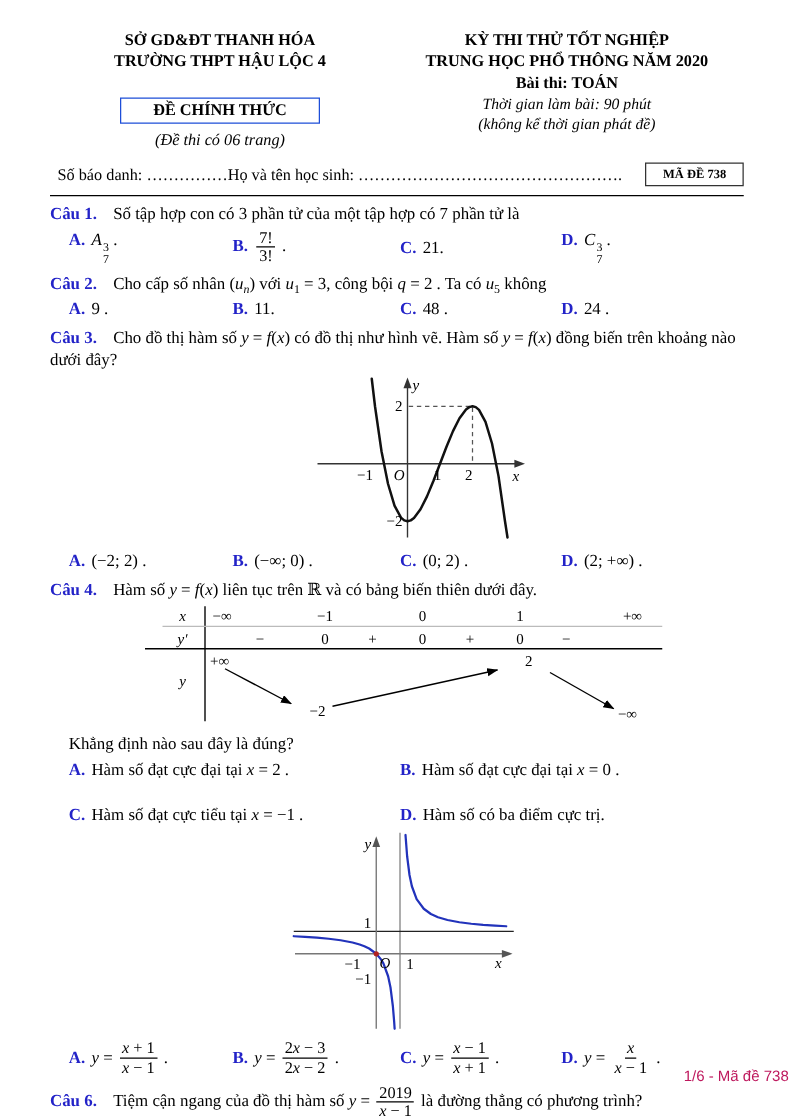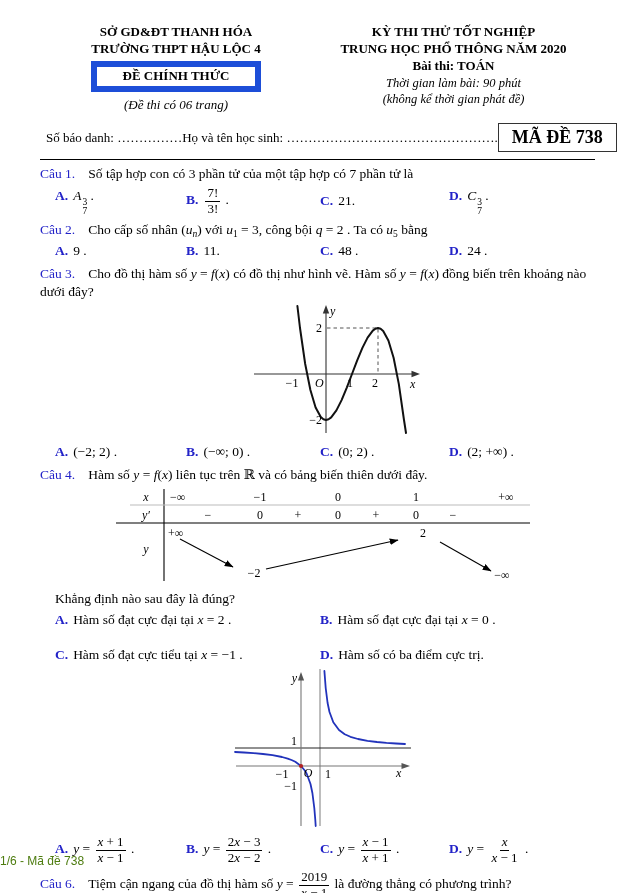--- a/index.html
+++ b/index.html
@@ -5,29 +5,29 @@
   :root{ --accent:#2323c8; --curve:#2233bb; --dot:#b22222; --asym:#999999; }
   *{margin:0;padding:0;box-sizing:border-box;}
   html,body{background:#fff;}
   body{width:631px;height:893px;overflow:hidden;font-family:"Liberation Serif","DejaVu Serif",serif;font-size:13.5px;color:#000;line-height:1.32;}
   .page{position:relative;width:631px;height:893px;padding:24px 36px 0 40px;}
   .bold{font-weight:700;}
   .it{font-style:italic;}
   .header{display:flex;}
   .h-left{width:272px;text-align:center;line-height:1.3;font-size:13px;}
   .h-right{flex:1;text-align:center;line-height:1.3;font-size:13px;}
-  .official-box{display:inline-block;border:6px solid #1d4ed8;padding:1px 26px;margin-top:3px;font-weight:700;}
+  .official-box{display:inline-block;border:1px solid #1d4ed8;padding:1px 26px;margin-top:20px;font-weight:700;}
   .note{font-style:italic;margin-top:5px;font-size:13px;}
   .h-right .ital{font-style:italic;font-size:12.5px;}
   .name-row{display:flex;align-items:center;margin-top:9px;font-size:13px;white-space:nowrap;}
-  .code-box{margin-left:auto;border:1.6px solid #333;padding:2px 13px;font-weight:700;font-size:18px;}
+  .code-box{margin-left:auto;border:1.6px solid #333;padding:2px 13px;font-weight:700;font-size:10px;}
   .rule{border-top:1.5px solid #000;margin-top:7px;}
   .q{margin-top:5px;}
   .qhead .qlabel{margin-right:13px;}
-  .qlabel{color:var(--accent,#2323c8);font-weight:400;}
+  .qlabel{color:var(--accent,#2323c8);font-weight:700;}
   .olabel{color:var(--accent,#2323c8);font-weight:700;margin-right:5px;}
   .opts{display:grid;padding-left:15px;margin-top:3px;align-items:center;}
   .opts4{grid-template-columns:131px 134px 129px auto;}
   .opts2{grid-template-columns:265px auto;row-gap:18px;}
   .subq{padding-left:15px;margin-top:2px;}
   sub,sup{font-size:9.5px;line-height:0;}
   sub{vertical-align:-3px;}
   .supsub{display:inline-flex;flex-direction:column;line-height:.95;font-size:9.5px;vertical-align:-5px;margin-left:1px;}
   .frac{display:inline-flex;flex-direction:column;align-items:center;vertical-align:middle;line-height:1.12;font-size:13px;margin:0 2px;text-align:center;}
   .frac .num{border-bottom:1px solid #000;padding:0 2px;}
@@ -39,21 +39,21 @@
   svg text{font-family:"Liberation Serif","DejaVu Serif",serif;font-size:12px;}
   svg .lit{font-style:italic;}
   .axis{stroke:#333;stroke-width:1.1;fill:none;}
   .gaxis{stroke:#777;stroke-width:1.1;fill:none;}
   .curveK{stroke:#111;stroke-width:2;fill:none;stroke-linejoin:round;stroke-linecap:round;}
   .curveB{stroke:var(--curve,#2233bb);stroke-width:1.8;fill:none;stroke-linejoin:round;stroke-linecap:round;}
   .dash{stroke:#555;stroke-width:1;stroke-dasharray:3.5,3;fill:none;}
   .tline{stroke:#000;stroke-width:1.1;}
   .tline-light{stroke:#bbb;stroke-width:1;}
   .tarrow{stroke:#000;stroke-width:1.1;fill:none;}
-  .footer{position:absolute;left:0;right:0;top:854px;text-align:left;font-family:"Liberation Sans","DejaVu Sans",sans-serif;font-size:12px;color:#4d7c0f;}
+  .footer{position:absolute;left:0;right:0;top:854px;text-align:right;font-family:"Liberation Sans","DejaVu Sans",sans-serif;font-size:12px;color:#be185d;}
 </style>
 </head>
 <body>
 
 <div class="page">
 
   <div class="header">
     <div class="h-left">
       <div class="bold">SỞ GD&amp;ĐT THANH HÓA</div>
       <div class="bold">TRƯỜNG THPT HẬU LỘC 4</div>
@@ -90,21 +90,21 @@
             </span><span> .</span></span></div>
       <div class="opt"><span class="olabel">C.</span><span><span>21.</span></span></div>
       <div class="opt"><span class="olabel">D.</span><span><span class="it">C</span><span class="supsub">
               <span>3</span>
               <span>7</span>
             </span><span> .</span></span></div>
     </div>
   </div>
 
   <div class="q">
-    <div class="qhead"><span class="qlabel">Câu 2.</span><span><span>Cho cấp số nhân </span><span>(</span><span class="it">u</span><sub class="it">n</sub><span>)</span><span> với </span><span class="it">u</span><sub>1</sub><span> = 3, công bội </span><span class="it">q</span><span> = 2 . Ta có </span><span class="it">u</span><sub>5</sub><span> bằng</span></span></div>
+    <div class="qhead"><span class="qlabel">Câu 2.</span><span><span>Cho cấp số nhân </span><span>(</span><span class="it">u</span><sub class="it">n</sub><span>)</span><span> với </span><span class="it">u</span><sub>1</sub><span> = 3, công bội </span><span class="it">q</span><span> = 2 . Ta có </span><span class="it">u</span><sub>5</sub><span> không</span></span></div>
     <div class="opts opts4">
       <div class="opt"><span class="olabel">A.</span><span><span>9 .</span></span></div>
       <div class="opt"><span class="olabel">B.</span><span><span>11.</span></span></div>
       <div class="opt"><span class="olabel">C.</span><span><span>48 .</span></span></div>
       <div class="opt"><span class="olabel">D.</span><span><span>24 .</span></span></div>
     </div>
   </div>
 
   <div class="q">
     <div class="qhead"><span class="qlabel">Câu 3.</span><span><span>Cho đồ thị hàm số </span><span class="it">y</span><span> = </span><span class="it">f</span><span>(</span><span class="it">x</span><span>)</span><span> có đồ thị như hình vẽ. Hàm số </span><span class="it">y</span><span> = </span><span class="it">f</span><span>(</span><span class="it">x</span><span>)</span><span> đồng biến trên khoảng nào dưới đây?</span></span></div>

